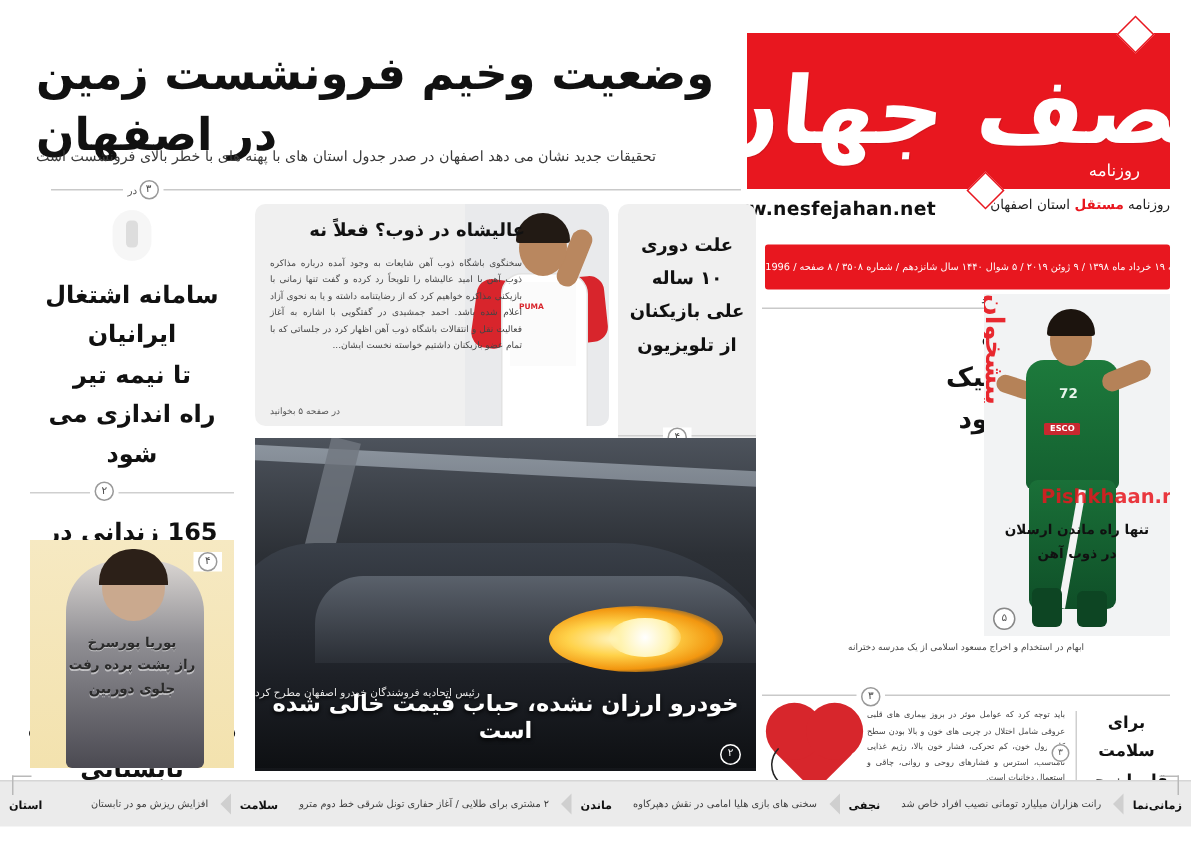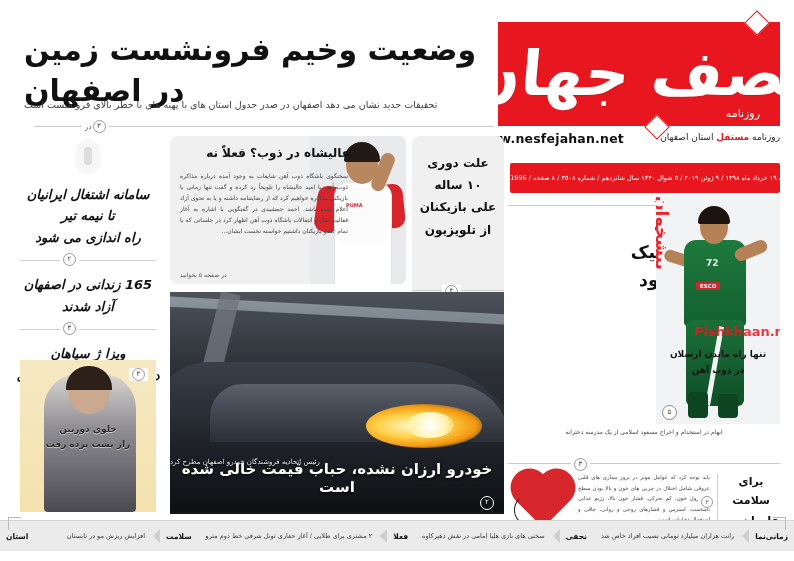--- a/index.html
+++ b/index.html
@@ -81,21 +81,21 @@
   
   .side{position:absolute;left:14px;top:140px;width:148px;text-align:center;}
   .side-icon{
     width:26px;height:34px;margin:0 auto 10px;border-radius:13px;
     background:#eee;opacity:.5;position:relative;
   }
   .side-icon:after{
     content:"";position:absolute;left:9px;top:7px;width:8px;height:18px;
     background:#bdbdbd;border-radius:3px;
   }
-  .side-item{font-size:13px;font-weight:bold;line-height:1.65;color:#111;font-style:italic;}
+  .side-item{font-size:16px;font-weight:bold;line-height:1.65;color:#111;}
   .side-sep{position:relative;height:16px;margin:4px 0 6px;}
   .side-sep .ln{position:absolute;left:6px;right:6px;top:8px;height:1px;background:#cfcfcf;}
   .side-sep .pgmark{left:46px;top:1px;}
 
   
   .promo{
     position:absolute;left:20px;top:360px;width:136px;height:152px;
     background:linear-gradient(180deg,#f6e9c2 0%,#f3e2ae 100%);
     overflow:hidden;
   }
@@ -384,22 +384,23 @@
         <span class="circ">۵</span>
       </div>
     </div>
   </div>
 
   <div class="promo">
     <div class="silhouette"></div>
     <div class="head"></div>
     <div class="hair"></div>
     <div class="txt">
+      <div>پوریا پورسرخ</div>
+      <div>راز پشت پرده رفت</div>
       <div>جلوی دوربین</div>
-      <div>راز پشت پرده رفت</div>
     </div>
     <div class="pgmark">
       <span class="circ">۴</span>
     </div>
   </div>
 
   <div class="mid-card">
     <div class="mid-photo">
       <div class="pl-sleeveL"></div>
       <div class="pl-sleeveR"></div>
@@ -499,21 +500,21 @@
         <div class="nav-tag">زمانی‌نما</div>
         <div class="nav-arrow"></div>
         <div class="nav-text">رانت هزاران میلیارد تومانی نصیب افراد خاص شد</div>
       </div>
       <div class="nav-sec">
         <div class="nav-tag">نجفی</div>
         <div class="nav-arrow"></div>
         <div class="nav-text">سخنی های بازی هلیا امامی در نقش دهپرکاوه</div>
       </div>
       <div class="nav-sec">
-        <div class="nav-tag">فعلا</div>
+        <div class="nav-tag">ماندن</div>
         <div class="nav-arrow"></div>
         <div class="nav-text">۲ مشتری برای طلایی / آغاز حفاری تونل شرقی خط دوم مترو</div>
       </div>
       <div class="nav-sec">
         <div class="nav-tag">سلامت</div>
         <div class="nav-arrow"></div>
         <div class="nav-text">افزایش ریزش مو در تابستان</div>
       </div>
       <div class="spacer"></div>
       <div class="nav-sec">

